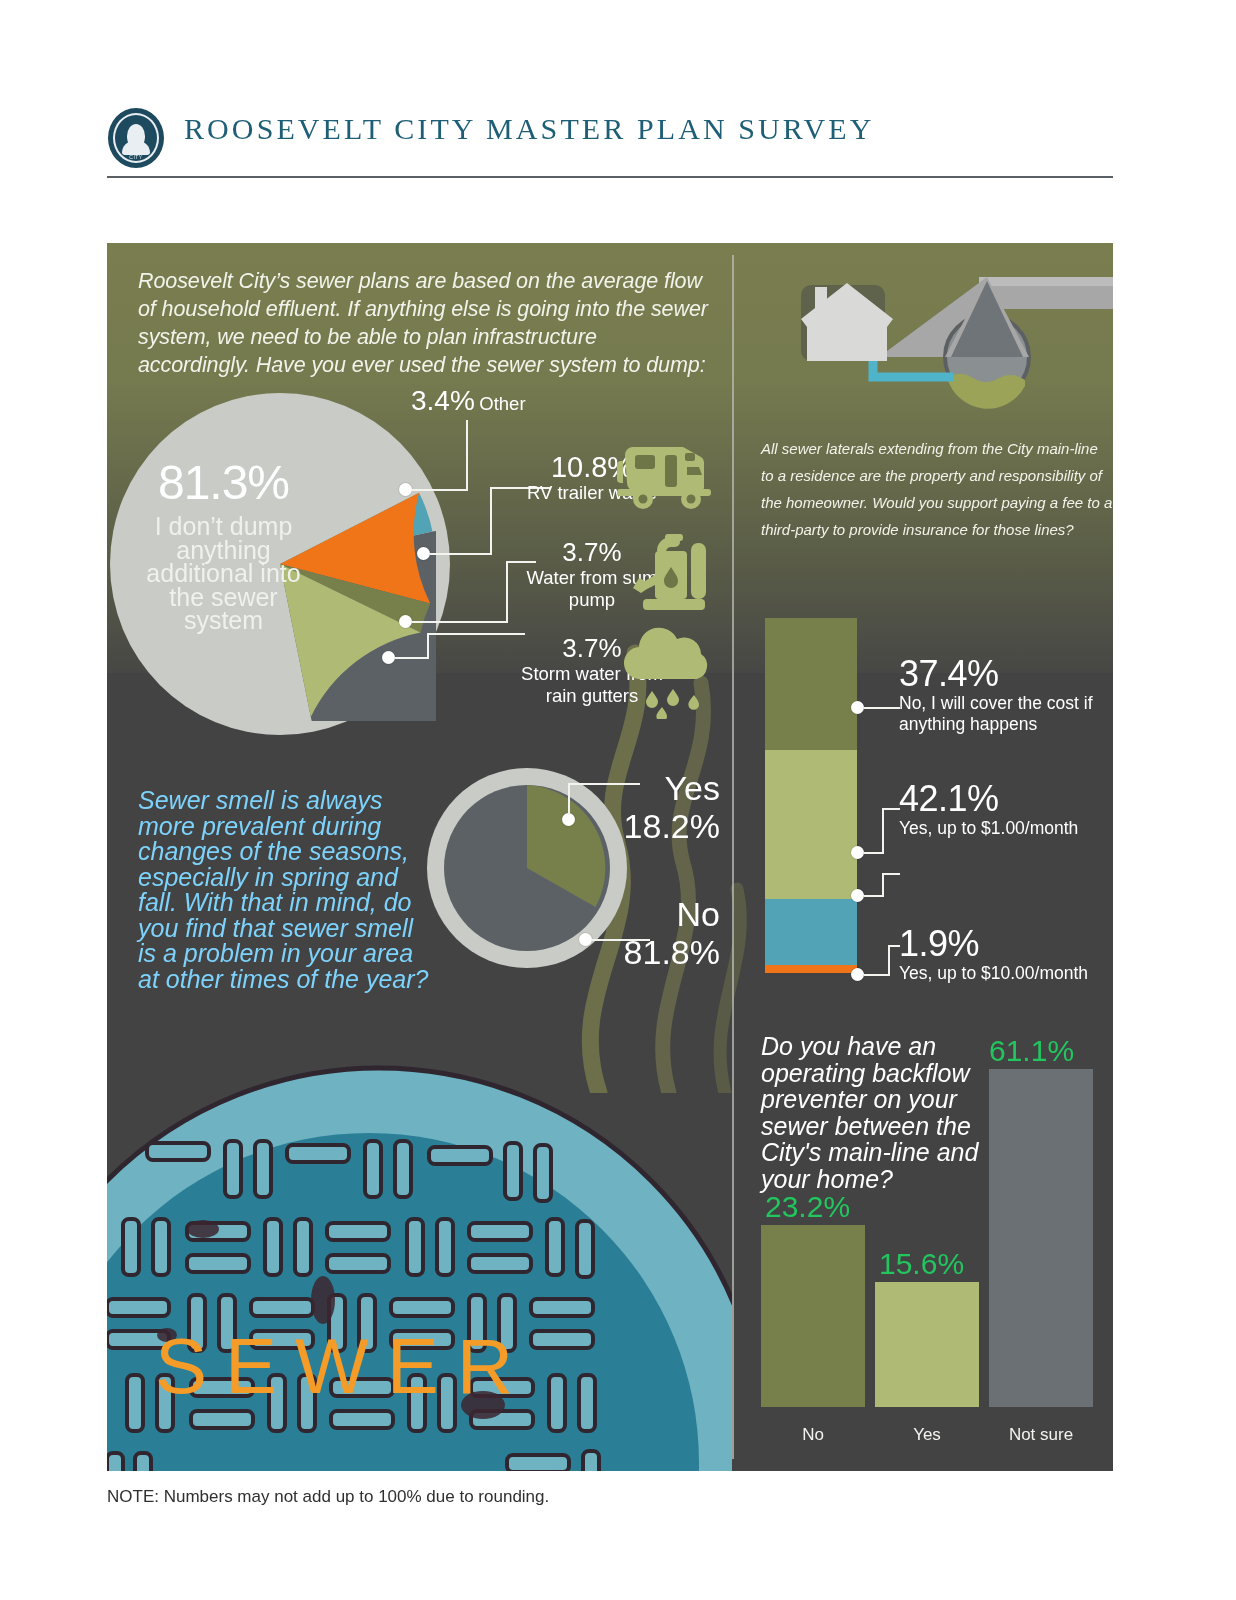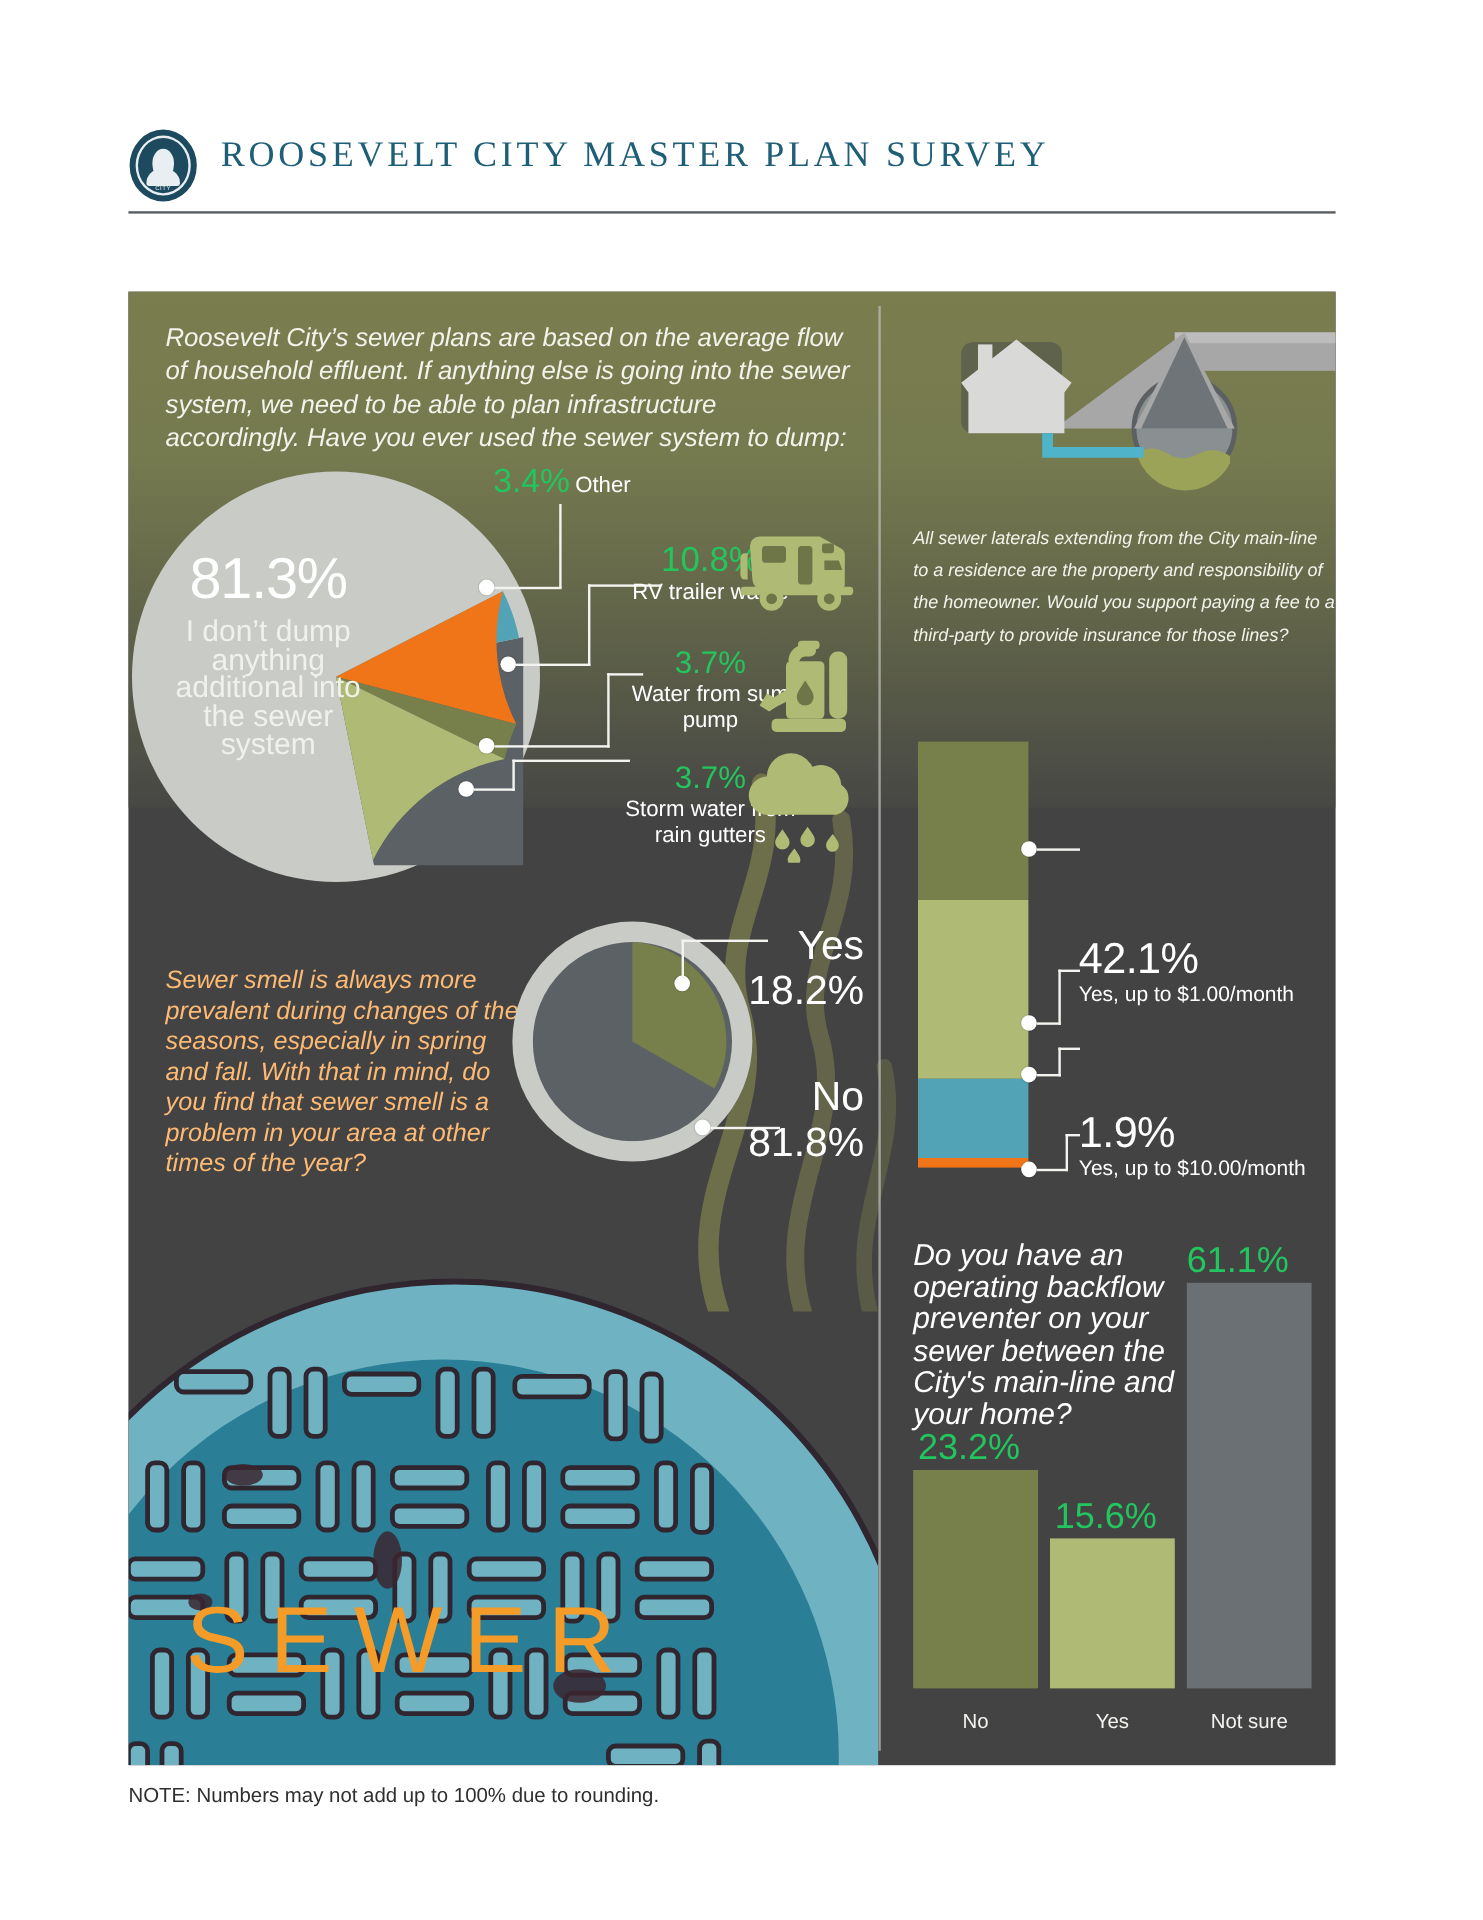--- a/index.html
+++ b/index.html
@@ -82,36 +82,36 @@
     text-align:center; color:#ffffff; font-size:48px; font-weight:400;
     letter-spacing:-1px;
   }
   .pie1-sub{
     position:absolute; left:26px; top:122px; width:175px;
     text-align:center; color:#f0f1ec; font-size:25px; line-height:23.5px;
   }
 
   
   .co { position:absolute; }
-  .co-num{ color:#22c55e; font-size:28px; line-height:30px; font-weight:400; }
+  .co-num{ color:#ffffff; font-size:28px; line-height:30px; font-weight:400; }
   .co-num.small{ font-size:26px; }
   .co-lbl{ color:#ffffff; font-size:18.5px; line-height:22px; }
   .dot{
     position:absolute; width:13px; height:13px; border-radius:50%;
     background:#ffffff; box-shadow:0 0 0 1px rgba(0,0,0,.08);
   }
   .leader{ position:absolute; background:#f3f3ef; }
 
   
   .ico{ position:absolute; }
 
   
   .q2-text{
     position:absolute; left:31px; top:545px; width:300px;
-    font-style:italic; font-size:21px; line-height:25.5px; color:#fdba74;margin-top:16px;
+    font-style:italic; font-size:25px; line-height:25.5px; color:#7dd3fc;
   }
   .pie2-wrap{ position:absolute; left:320px; top:525px; width:200px; height:200px; }
   .pie2-ring{
     position:absolute; left:0; top:0; width:200px; height:200px;
     border-radius:50%; background:#c9cbc6;
   }
   .pie2-inner{ position:absolute; left:17px; top:17px; }
   .p2lab{ position:absolute; color:#ffffff; }
   .p2lab .w{ font-size:34px; line-height:38px; }
   .p2lab .v{ font-size:34px; line-height:38px; }
@@ -425,20 +425,24 @@
 
       <div class="stack">
         <div class="seg" style="top:0; height:132px; background:#77804b;"></div>
         <div class="seg" style="top:132px; height:149px; background:#afbb74;"></div>
         <div class="seg" style="top:281px; height:66px; background:#52a3b5;"></div>
         <div class="seg" style="top:347px; height:8px; background:#ef7518;"></div>
       </div>
 
       <div class="dot" style="left:104px; top:458px;"></div>
       <div class="leader" style="left:117px; top:464px; width:36px; height:2px;"></div>
+      <div class="sc" style="left:152px; top:412px; width:212px;">
+        <div class="sc-num">37.4%</div>
+        <div class="sc-lbl">No, I will cover the cost if anything happens</div>
+      </div>
 
       <div class="dot" style="left:104px; top:603px;"></div>
       <div class="leader" style="left:117px; top:609px; width:20px; height:2px;"></div>
       <div class="leader" style="left:135px; top:565px; width:2px; height:46px;"></div>
       <div class="leader" style="left:135px; top:565px; width:18px; height:2px;"></div>
       <div class="sc" style="left:152px; top:537px; width:212px;">
         <div class="sc-num">42.1%</div>
         <div class="sc-lbl">Yes, up to $1.00/month</div>
       </div>
 

